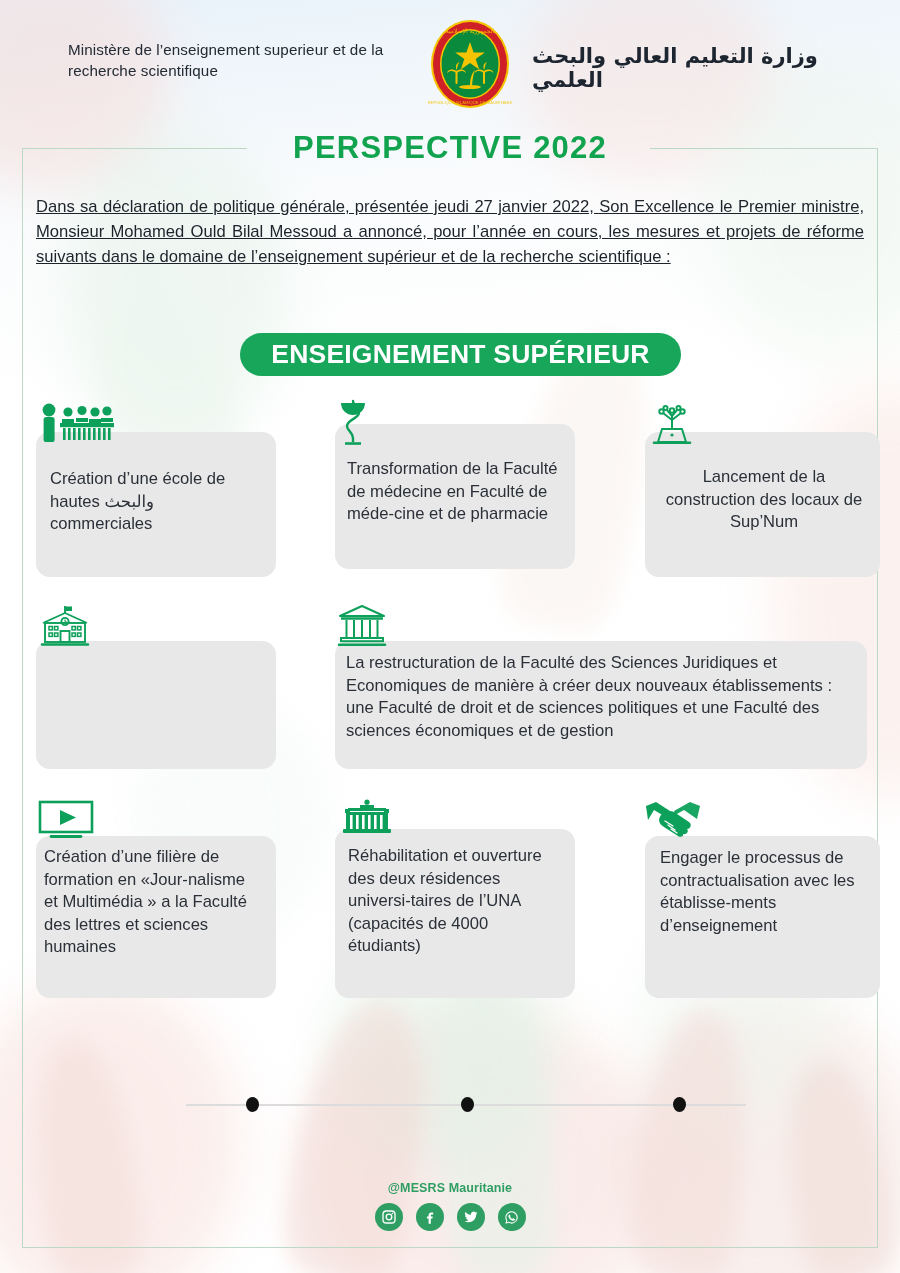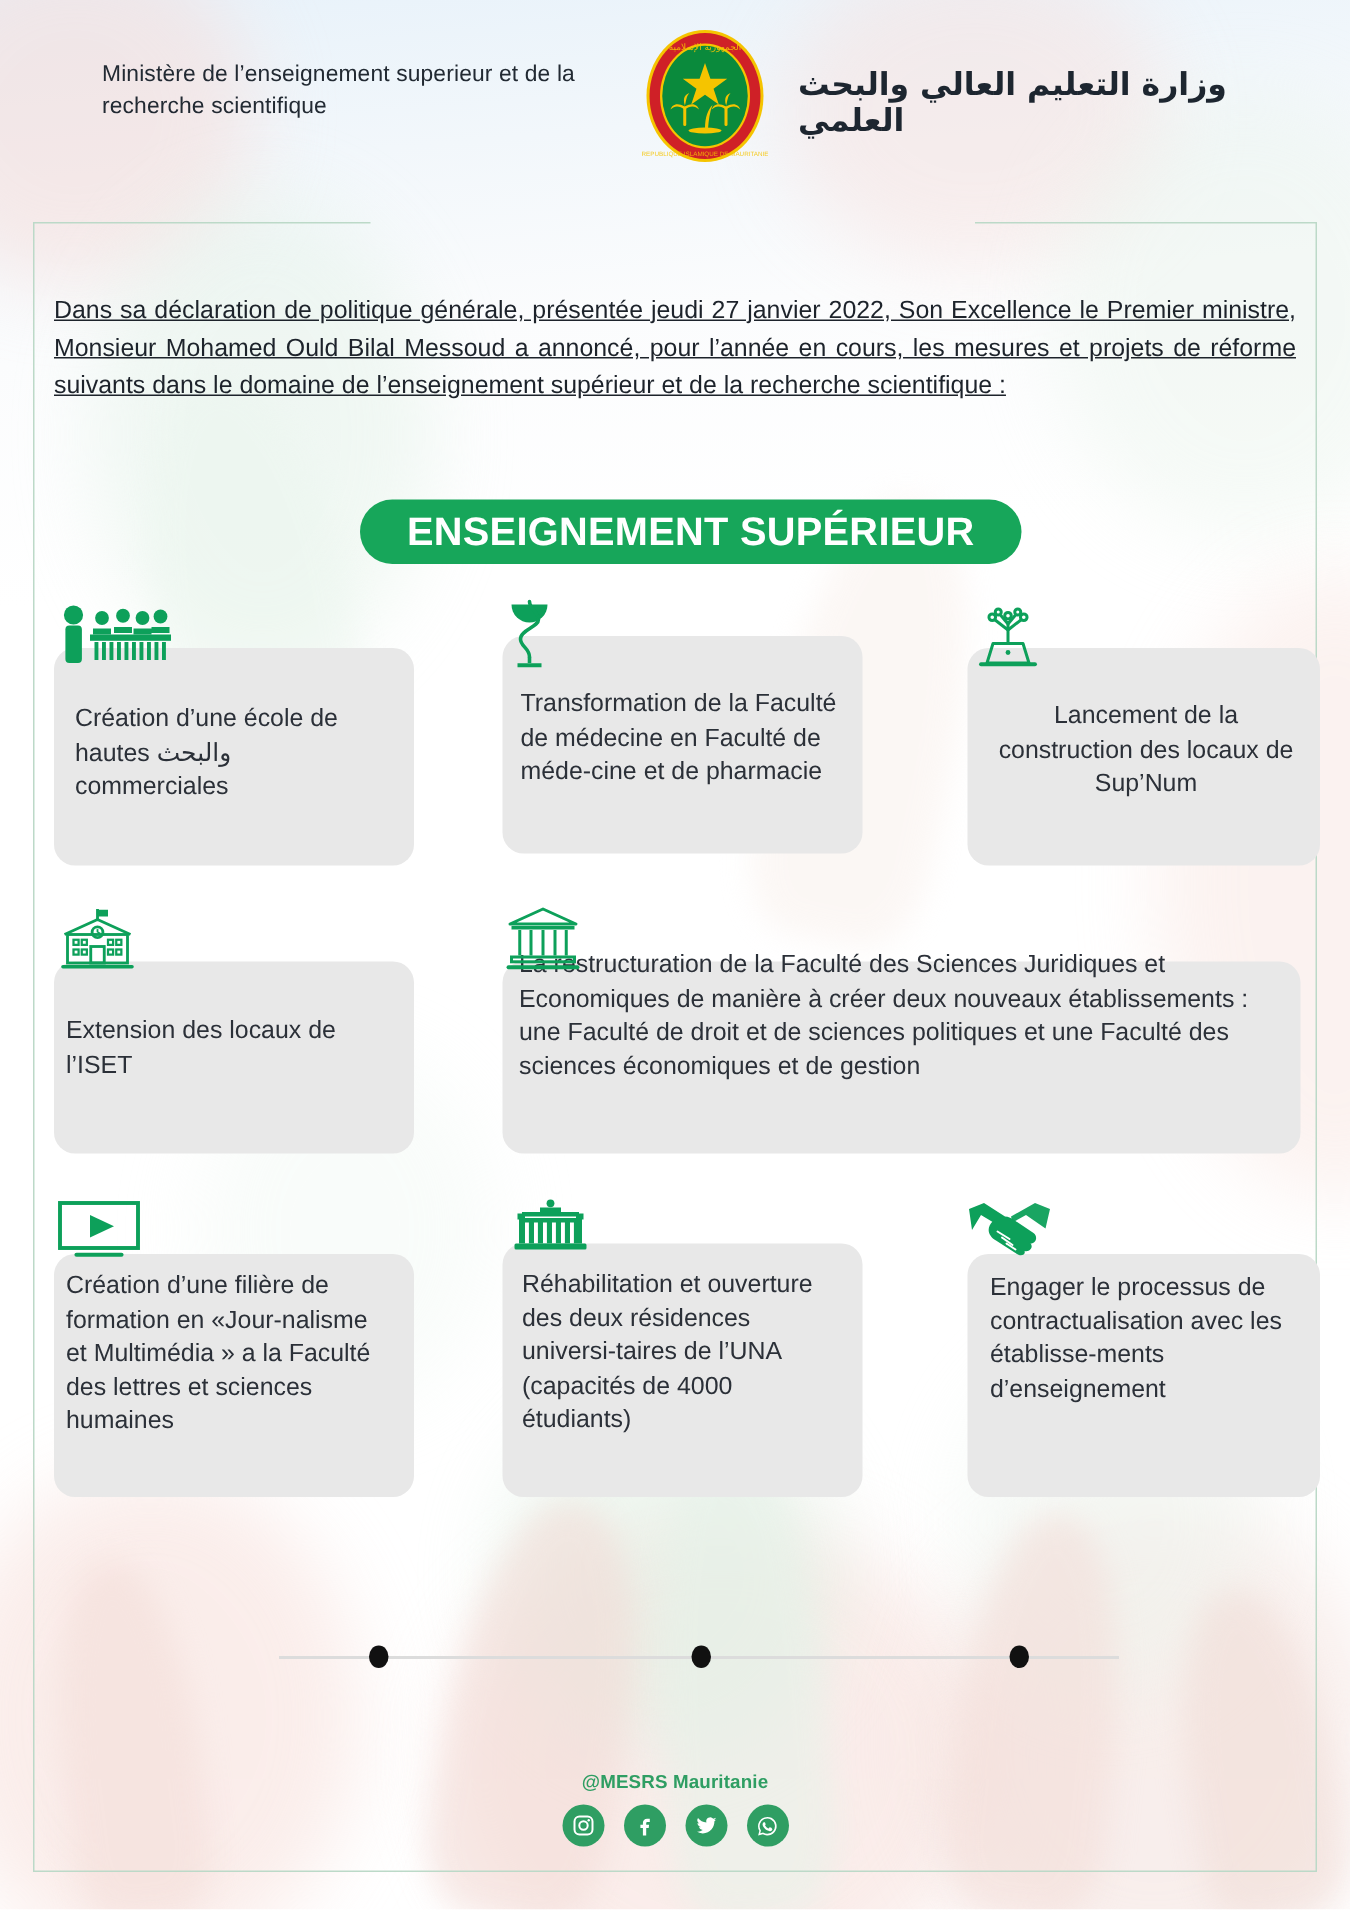--- a/index.html
+++ b/index.html
@@ -191,21 +191,21 @@
   #card-3 { left: 645px; top: 432px; width: 235px; height: 145px; }
   #card-3-text { left: 658px; top: 466px; width: 212px; text-align: center; }
   #card-3-icon { left: 647px; top: 404px; width: 50px; height: 42px; }
 
   
   #card-4 { left: 36px;  top: 641px; width: 240px; height: 128px; }
   #card-4-text { left: 44px; top: 676px; width: 220px; }
   #card-4-icon { left: 38px; top: 604px; width: 54px; height: 44px; }
 
   #card-5 { left: 335px; top: 641px; width: 532px; height: 128px; }
-  #card-5-text { left: 346px; top: 632px; width: 518px; }
+  #card-5-text { left: 346px; top: 652px; width: 518px; }
   #card-5-icon { left: 337px; top: 604px; width: 50px; height: 44px; }
 
   
   #card-6 { left: 36px;  top: 836px; width: 240px; height: 162px; }
   #card-6-text { left: 44px; top: 846px; width: 206px; }
   #card-6-icon { left: 38px; top: 800px; width: 56px; height: 42px; }
 
   #card-7 { left: 335px; top: 829px; width: 240px; height: 169px; }
   #card-7-text { left: 348px; top: 845px; width: 216px; }
   #card-7-icon { left: 339px; top: 796px; width: 56px; height: 42px; }
@@ -325,20 +325,21 @@
       </svg>
     </div>
 
     <div id="ministry-ar">وزارة التعليم العالي والبحث العلمي</div>
   </div>
 
   <div id="frame"></div>
   <div id="frame-top-left"></div>
   <div id="frame-top-right"></div>
 
+  <div id="poster-title">PERSPECTIVE  2022</div>
 
   <div id="intro">Dans sa déclaration de politique générale, présentée jeudi 27 janvier 2022,  Son  Excellence le Premier ministre, Monsieur Mohamed Ould Bilal Messoud a annoncé, pour l’année en cours, les mesures et projets de réforme suivants dans le domaine de l’enseignement supérieur et de la recherche scientifique :</div>
 
   <div id="section-banner">ENSEIGNEMENT SUPÉRIEUR</div>
 
   <div class="card" id="card-1"></div>
   <div class="card-icon" id="card-1-icon">
     <svg viewBox="0 0 76 40" width="76" height="40" fill="#0da05a">
       <circle cx="11" cy="7" r="6.4"></circle>
       <rect x="5.6" y="14" width="11" height="25" rx="2.6"></rect>
@@ -413,21 +414,20 @@
           <rect x="16.5" y="22.5" width="3.4" height="3.4"></rect>
         <rect x="11" y="29" width="3.4" height="3.4"></rect>
           <rect x="16.5" y="29" width="3.4" height="3.4"></rect>
         <rect x="34" y="22.5" width="3.4" height="3.4"></rect>
           <rect x="39.5" y="22.5" width="3.4" height="3.4"></rect>
         <rect x="34" y="29" width="3.4" height="3.4"></rect>
           <rect x="39.5" y="29" width="3.4" height="3.4"></rect>
       </g>
     </svg>
   </div>
-  <div class="card-text" id="card-4-text">Extension des locaux de l’ISET</div>
 
   <div class="card" id="card-5"></div>
   <div class="card-icon" id="card-5-icon">
     <svg viewBox="0 0 50 44" width="50" height="44" fill="none" stroke="#0da05a" stroke-width="2">
       <path d="M3 12 L25 2 L47 12 z" stroke-linejoin="round"></path>
       <line x1="4" y1="14.5" x2="46" y2="14.5" stroke-width="2.4"></line>
       <line x1="9.5" y1="16" x2="9.5" y2="33"></line>
       <line x1="17" y1="16" x2="17" y2="33"></line>
       <line x1="25" y1="16" x2="25" y2="33"></line>
       <line x1="33" y1="16" x2="33" y2="33"></line>

